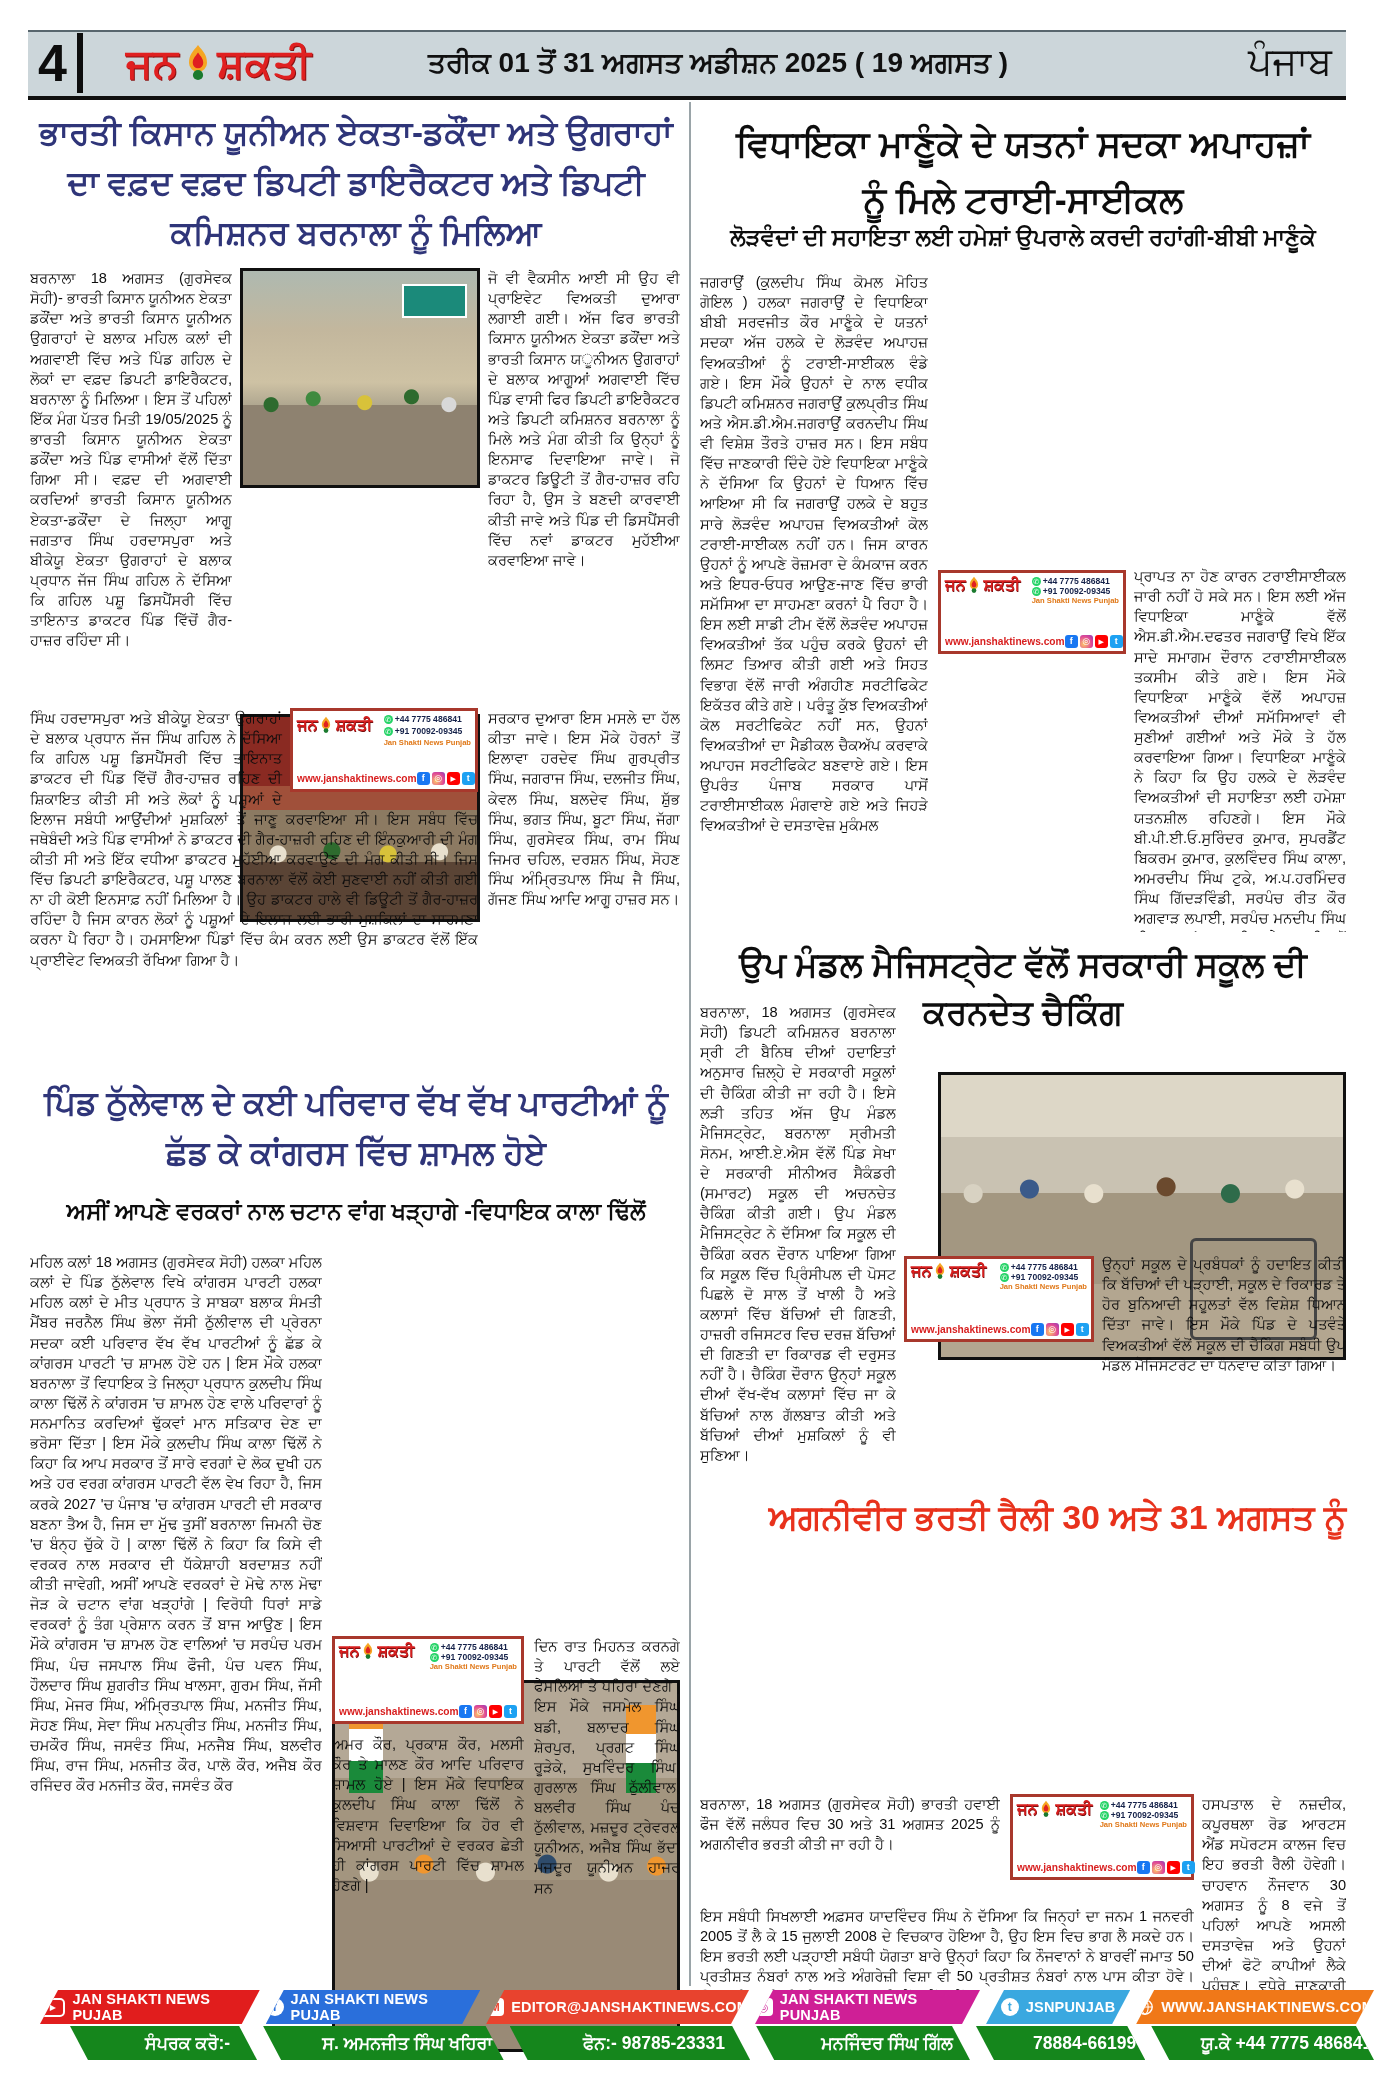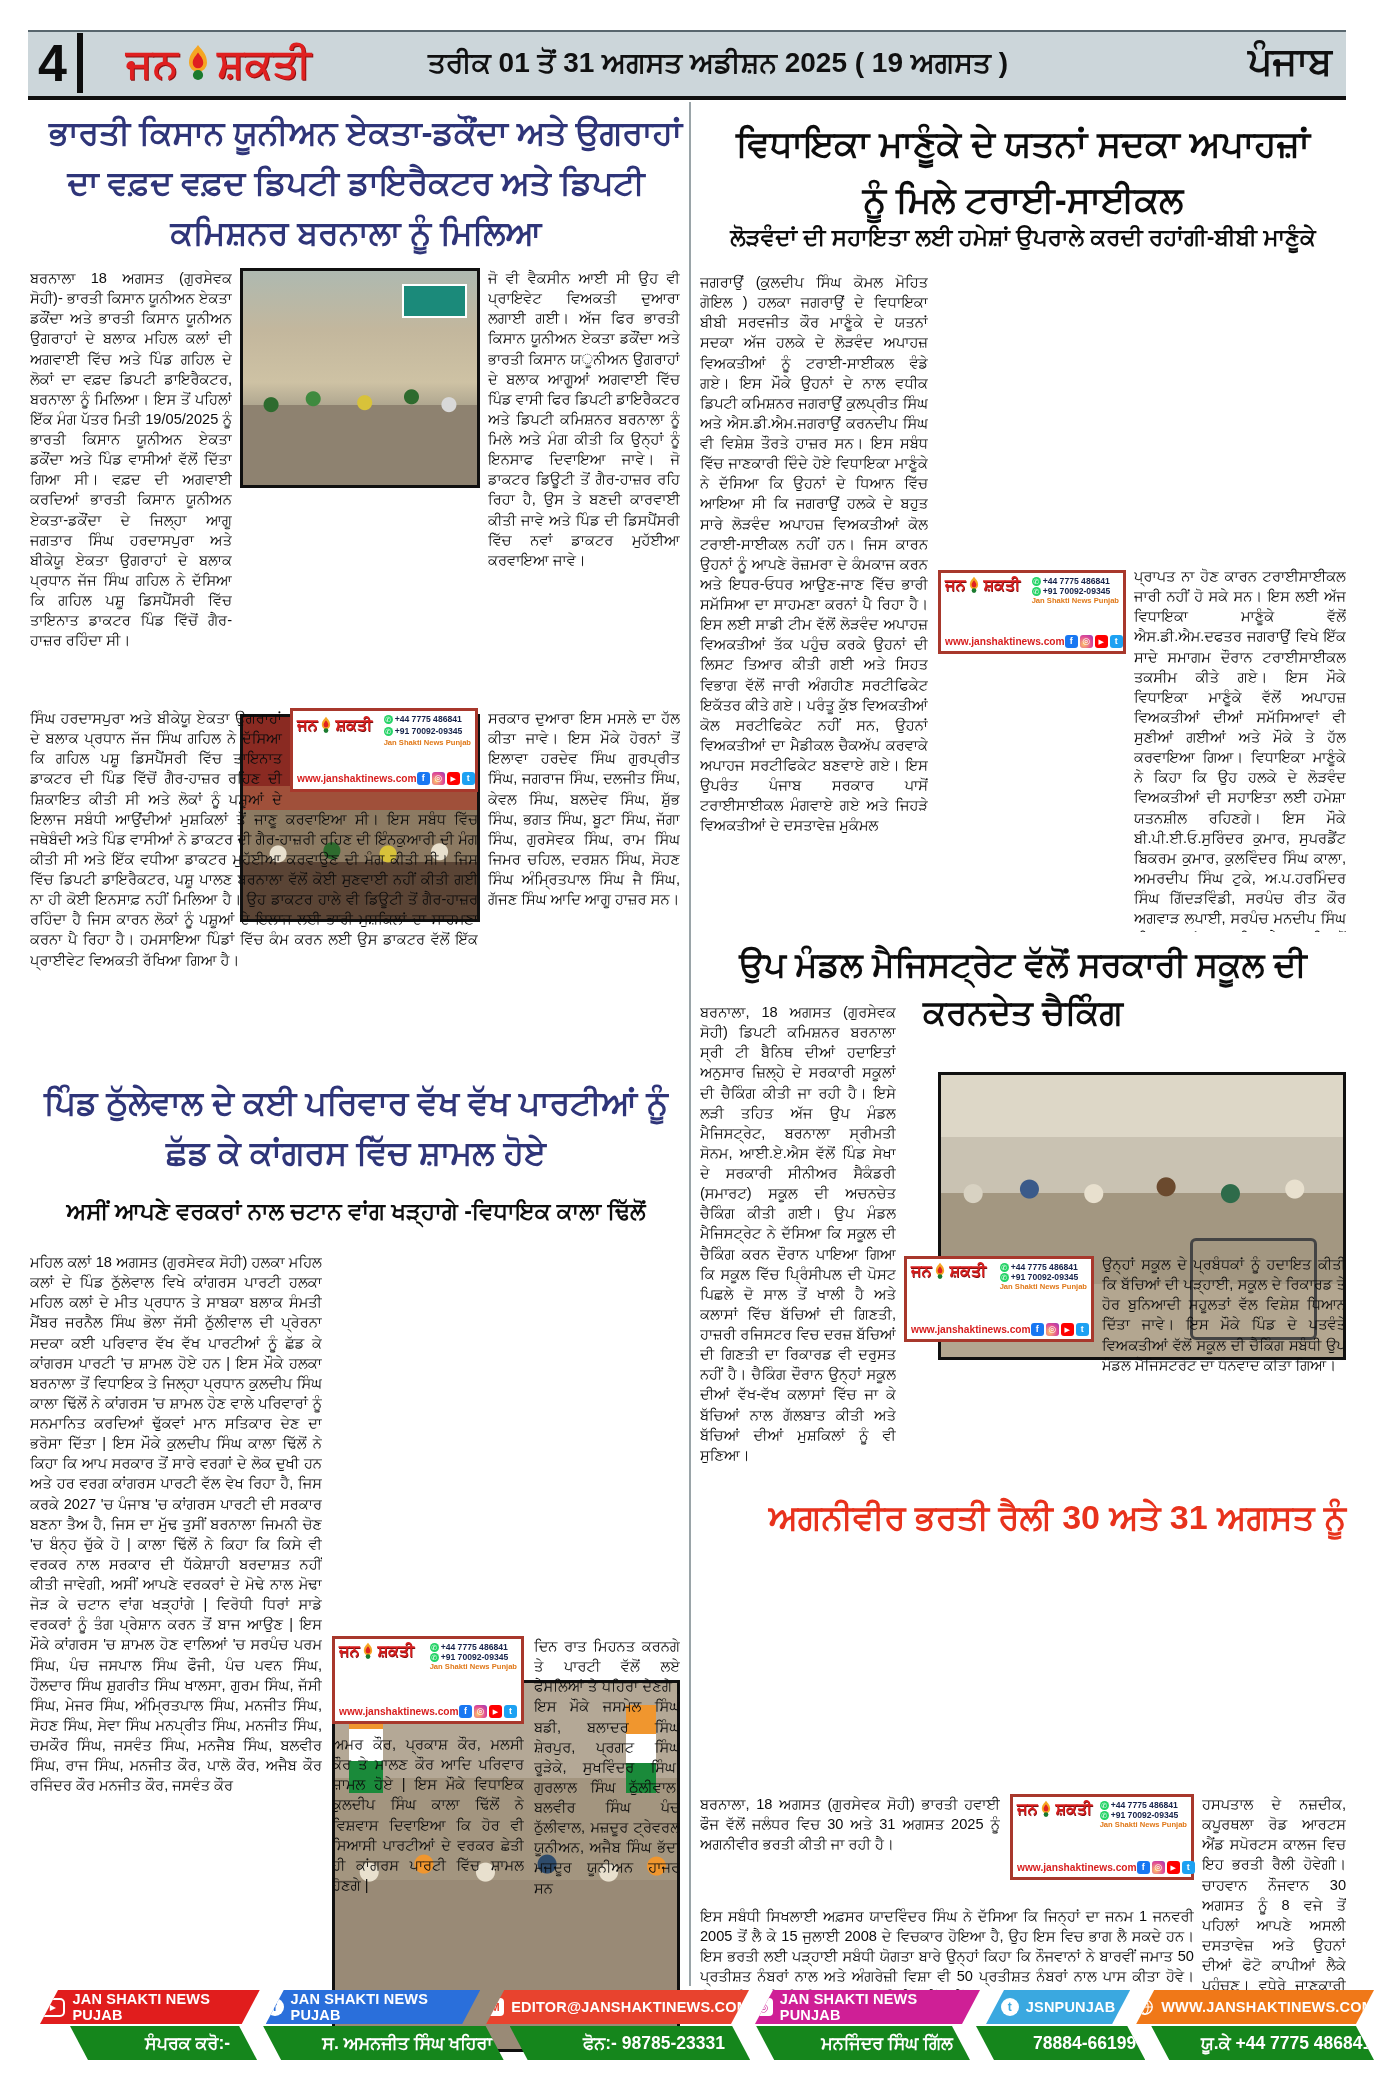--- a/index.html
+++ b/index.html
@@ -4,21 +4,21 @@
 <style>
   html,body{margin:0;padding:0;background:#e9e9e9;}
   .page{position:relative;width:1374px;height:2087px;background:#ffffff;
         font-family:"Liberation Sans","DejaVu Sans",sans-serif;overflow:hidden;margin:0 auto;}
   .abs{position:absolute;}
   
   .masthead{background:#ccd6da;border-top:2px solid #58666d;border-bottom:4px solid #101010;}
   .pgnum{font-size:52px;font-weight:bold;color:#0d0d0d;border-right:6px solid #0d0d0d;padding:0 10px 0 4px;line-height:60px;}
   .logo{font-size:40px;font-weight:bold;color:#e02020;line-height:60px;letter-spacing:1px;text-shadow:1px 1px 0 #8a1111;}
   .dateline{font-size:28px;font-weight:bold;color:#101010;text-align:center;}
-  .region{font-size:38px;font-weight:bold;color:#101010;}
+  .region{font-size:38px;font-weight:normal;color:#101010;}
   
   .hl-navy{color:#2f3579;font-weight:bold;text-align:center;}
   .hl-black{color:#0d0d0d;font-weight:bold;text-align:center;}
   .hl-red{color:#e8321c;font-weight:bold;text-align:right;}
   .subhead{color:#0d0d0d;font-weight:bold;text-align:center;}
   
   .bt{font-size:14.6px;line-height:1.38;text-align:justify;color:#0c0c0c;overflow:hidden;}
   .vdiv{background:#9aa4a8;}
   
   .photo{border:3px solid #101010;box-sizing:border-box;overflow:hidden;position:relative;}
@@ -70,21 +70,21 @@
       </svg>
       <span>ਸ਼ਕਤੀ</span>
     </div>
     <div class="abs dateline" style="left:340px;top:15px;width:700px;">ਤਰੀਕ 01 ਤੋਂ 31 ਅਗਸਤ ਅਡੀਸ਼ਨ 2025 ( 19 ਅਗਸਤ )</div>
     <div class="abs region" style="right:14px;top:8px;">ਪੰਜਾਬ</div>
   </div>
 
   <div class="abs vdiv" style="left:689px;top:102px;width:2px;height:1884px;"></div>
 
   <div class="abs hl-navy" style="left:30px;top:108px;width:652px;font-size:33px;line-height:50px;">
-    <span style="display:block;text-align:right;">ਭਾਰਤੀ ਕਿਸਾਨ ਯੂਨੀਅਨ ਏਕਤਾ-ਡਕੌਂਦਾ ਅਤੇ ਉਗਰਾਹਾਂ</span>
+    <span style="display:block;">ਭਾਰਤੀ ਕਿਸਾਨ ਯੂਨੀਅਨ ਏਕਤਾ-ਡਕੌਂਦਾ ਅਤੇ ਉਗਰਾਹਾਂ</span>
     <span style="display:block;">ਦਾ ਵਫ਼ਦ ਵਫ਼ਦ ਡਿਪਟੀ ਡਾਇਰੈਕਟਰ ਅਤੇ ਡਿਪਟੀ</span>
     <span style="display:block;">ਕਮਿਸ਼ਨਰ ਬਰਨਾਲਾ ਨੂੰ ਮਿਲਿਆ</span>
   </div>
   <div class="abs bt" style="left:30px;top:268px;width:202px;height:434px;">ਬਰਨਾਲਾ 18 ਅਗਸਤ (ਗੁਰਸੇਵਕ ਸੋਹੀ)- ਭਾਰਤੀ ਕਿਸਾਨ ਯੂਨੀਅਨ ਏਕਤਾ ਡਕੌਂਦਾ ਅਤੇ ਭਾਰਤੀ ਕਿਸਾਨ ਯੂਨੀਅਨ ਉਗਰਾਹਾਂ ਦੇ ਬਲਾਕ ਮਹਿਲ ਕਲਾਂ ਦੀ ਅਗਵਾਈ ਵਿੱਚ ਅਤੇ ਪਿੰਡ ਗਹਿਲ ਦੇ ਲੋਕਾਂ ਦਾ ਵਫ਼ਦ ਡਿਪਟੀ ਡਾਇਰੈਕਟਰ, ਬਰਨਾਲਾ ਨੂੰ ਮਿਲਿਆ। ਇਸ ਤੋਂ ਪਹਿਲਾਂ ਇੱਕ ਮੰਗ ਪੱਤਰ ਮਿਤੀ 19/05/2025 ਨੂੰ ਭਾਰਤੀ ਕਿਸਾਨ ਯੂਨੀਅਨ ਏਕਤਾ ਡਕੌਂਦਾ ਅਤੇ ਪਿੰਡ ਵਾਸੀਆਂ ਵੱਲੋਂ ਦਿੱਤਾ ਗਿਆ ਸੀ। ਵਫ਼ਦ ਦੀ ਅਗਵਾਈ ਕਰਦਿਆਂ ਭਾਰਤੀ ਕਿਸਾਨ ਯੂਨੀਅਨ ਏਕਤਾ-ਡਕੌਂਦਾ ਦੇ ਜਿਲ੍ਹਾ ਆਗੂ ਜਗਤਾਰ ਸਿੰਘ ਹਰਦਾਸਪੁਰਾ ਅਤੇ ਬੀਕੇਯੂ ਏਕਤਾ ਉਗਰਾਹਾਂ ਦੇ ਬਲਾਕ ਪ੍ਰਧਾਨ ਜੱਜ ਸਿੰਘ ਗਹਿਲ ਨੇ ਦੱਸਿਆ ਕਿ ਗਹਿਲ ਪਸ਼ੂ ਡਿਸਪੈਂਸਰੀ ਵਿੱਚ ਤਾਇਨਾਤ ਡਾਕਟਰ ਪਿੰਡ ਵਿੱਚੋਂ ਗੈਰ-ਹਾਜ਼ਰ ਰਹਿੰਦਾ ਸੀ।</div>
 
   <div class="abs photo" style="left:240px;top:268px;width:240px;height:220px;">
     <div class="ph-band" style="top:0;height:100%;background:linear-gradient(180deg,#aeb9b0 0%,#c3b79d 28%,#cec2a4 52%,#96907f 72%,#87816f 100%);"></div>
     <div class="abs" style="left:68%;top:6%;width:26%;height:14%;background:#1b8a7a;border:2px solid #fff;"></div>
     <div class="ph-band" style="bottom:0;height:46%;background:
       radial-gradient(circle at 12% 18%,#2e6b2e 7px,transparent 8px),

